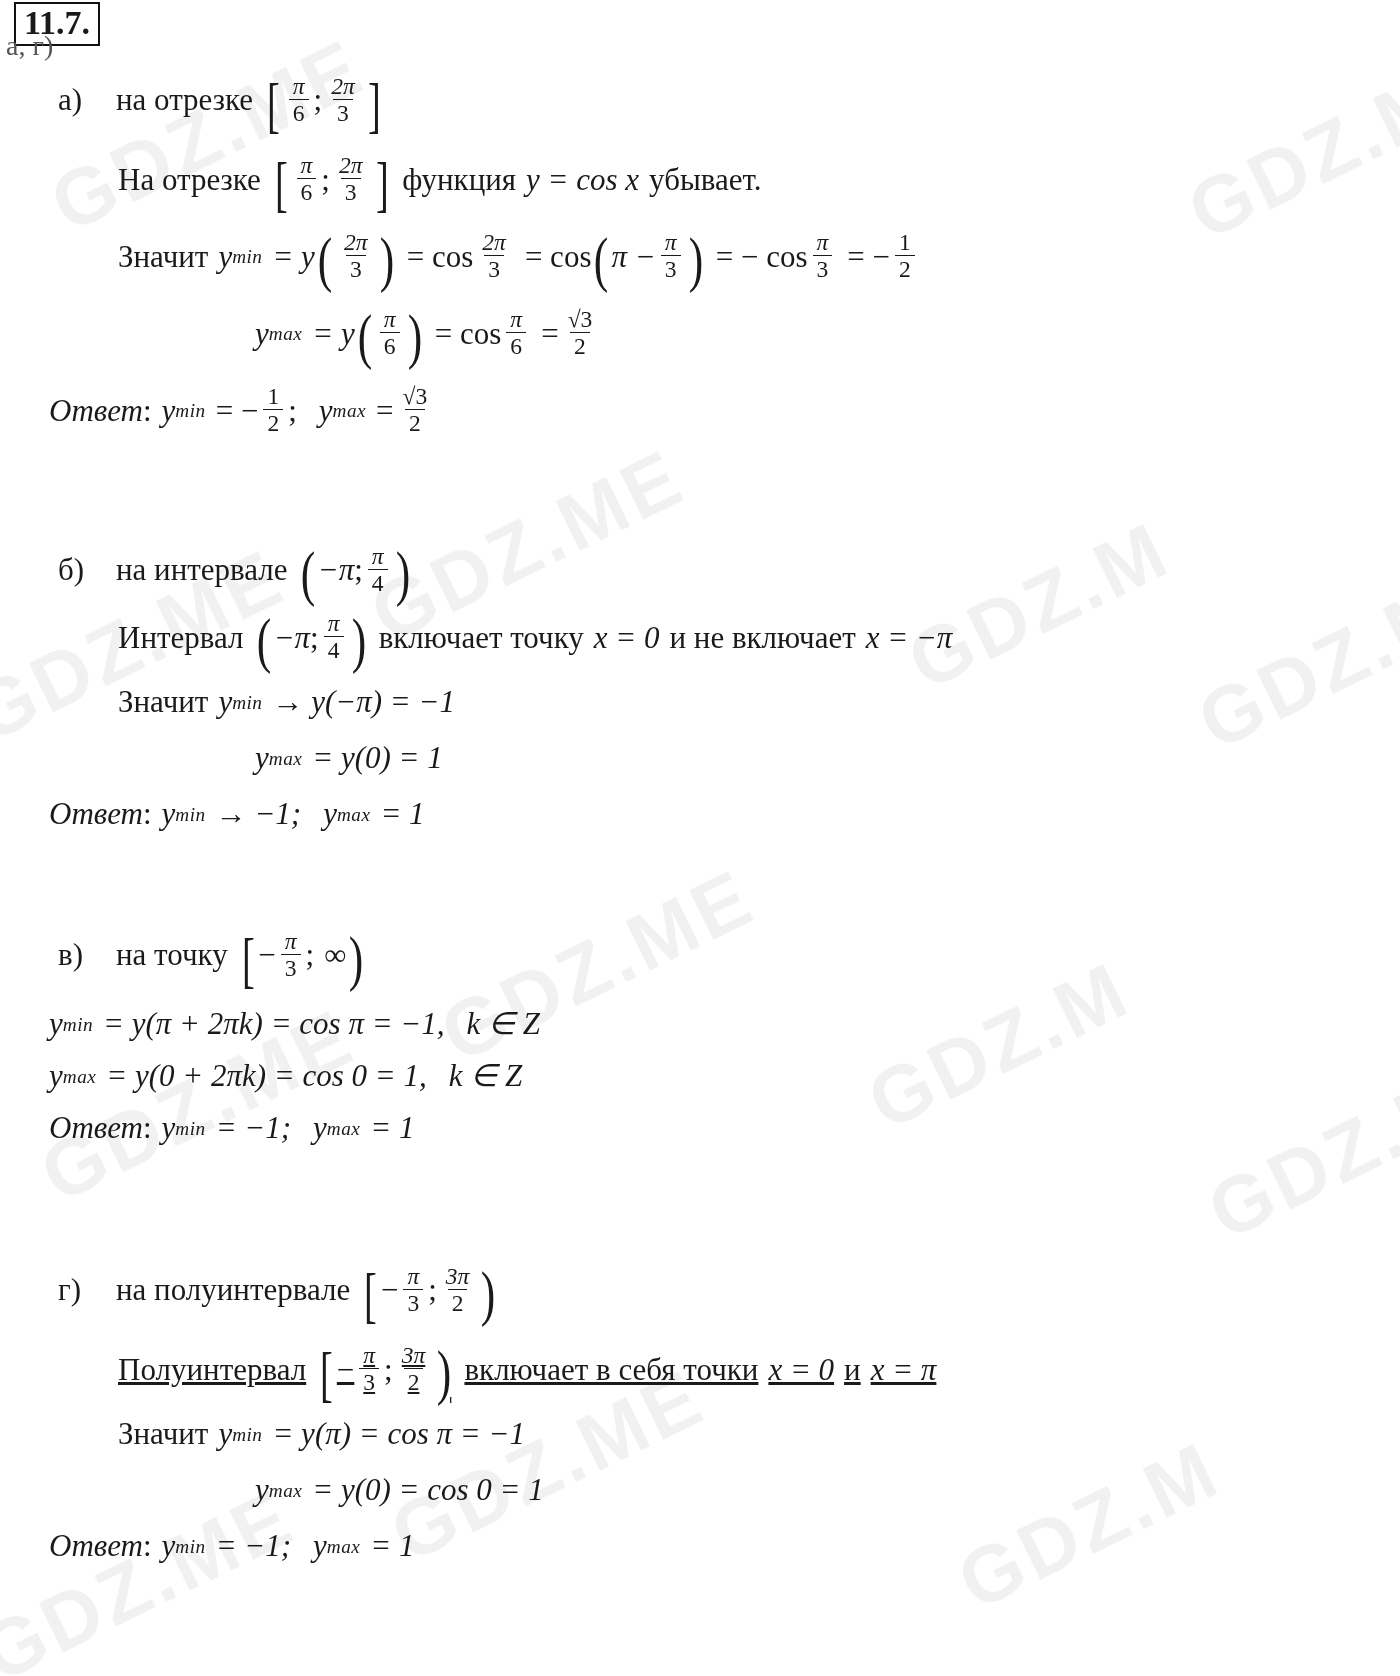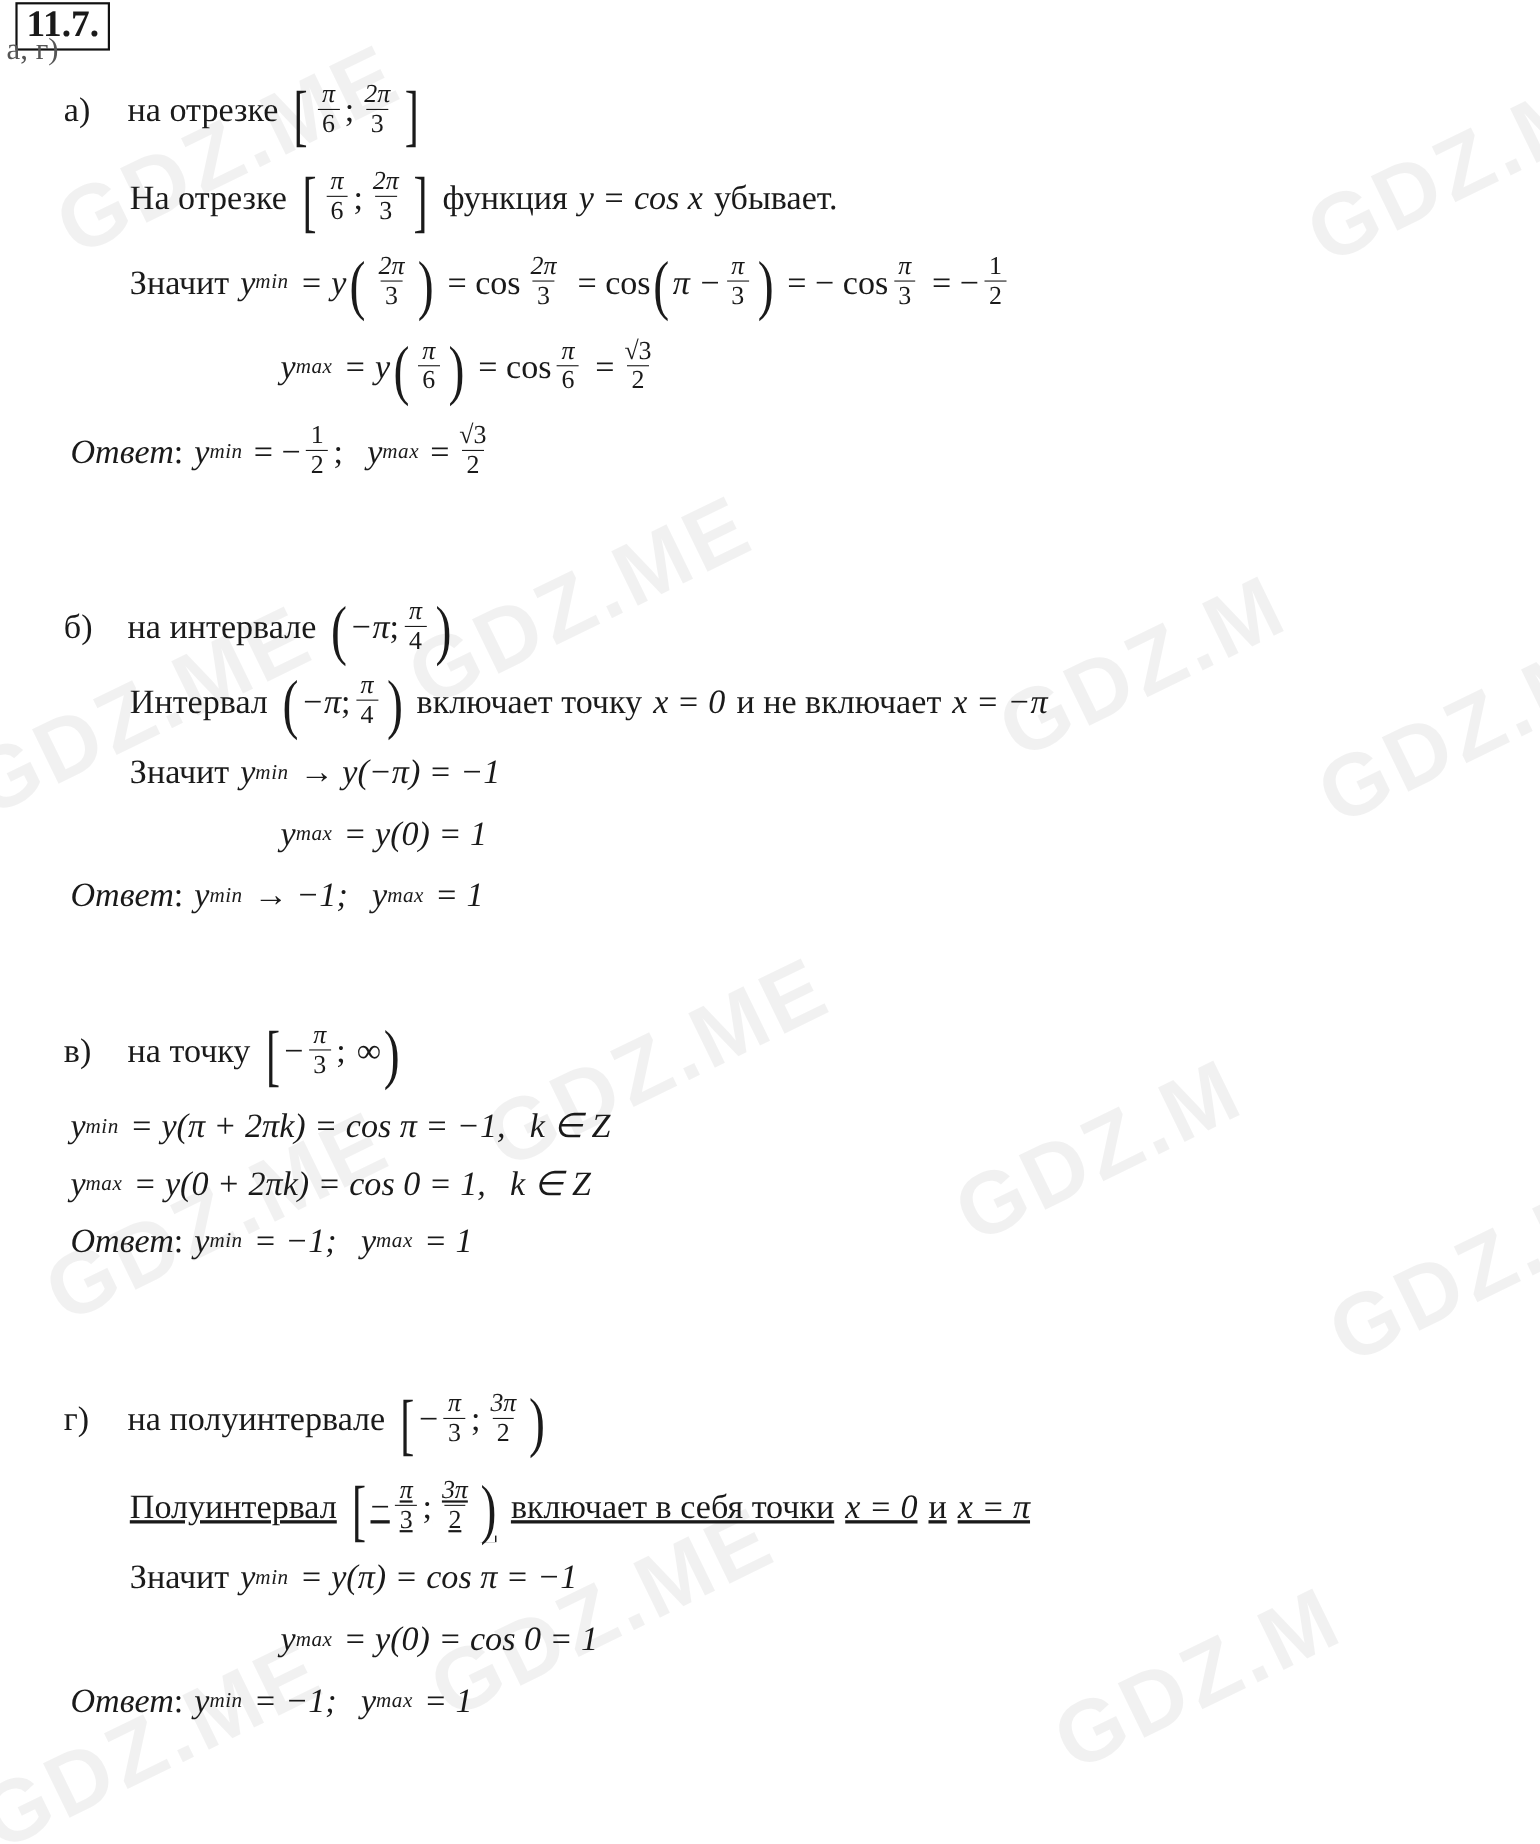--- a/index.html
+++ b/index.html
@@ -70,21 +70,21 @@
 
   .row {
     display: flex;
     align-items: center;
     font-size: 31px;
     line-height: 1.1;
     white-space: nowrap;
   }
   .row.indent2 { padding-left: 118px; }
   .row.indent3 { padding-left: 255px; }
-  .row.indent4 { padding-left: 64px; text-align: center; }
+  .row.indent4 { padding-left: 49px; text-align: center; }
 
   .label {
     width: 58px;
     flex: none;
     font-size: 31px;
   }
   .it { font-style: italic; }
 
   .sub {
     font-size: 0.62em;

